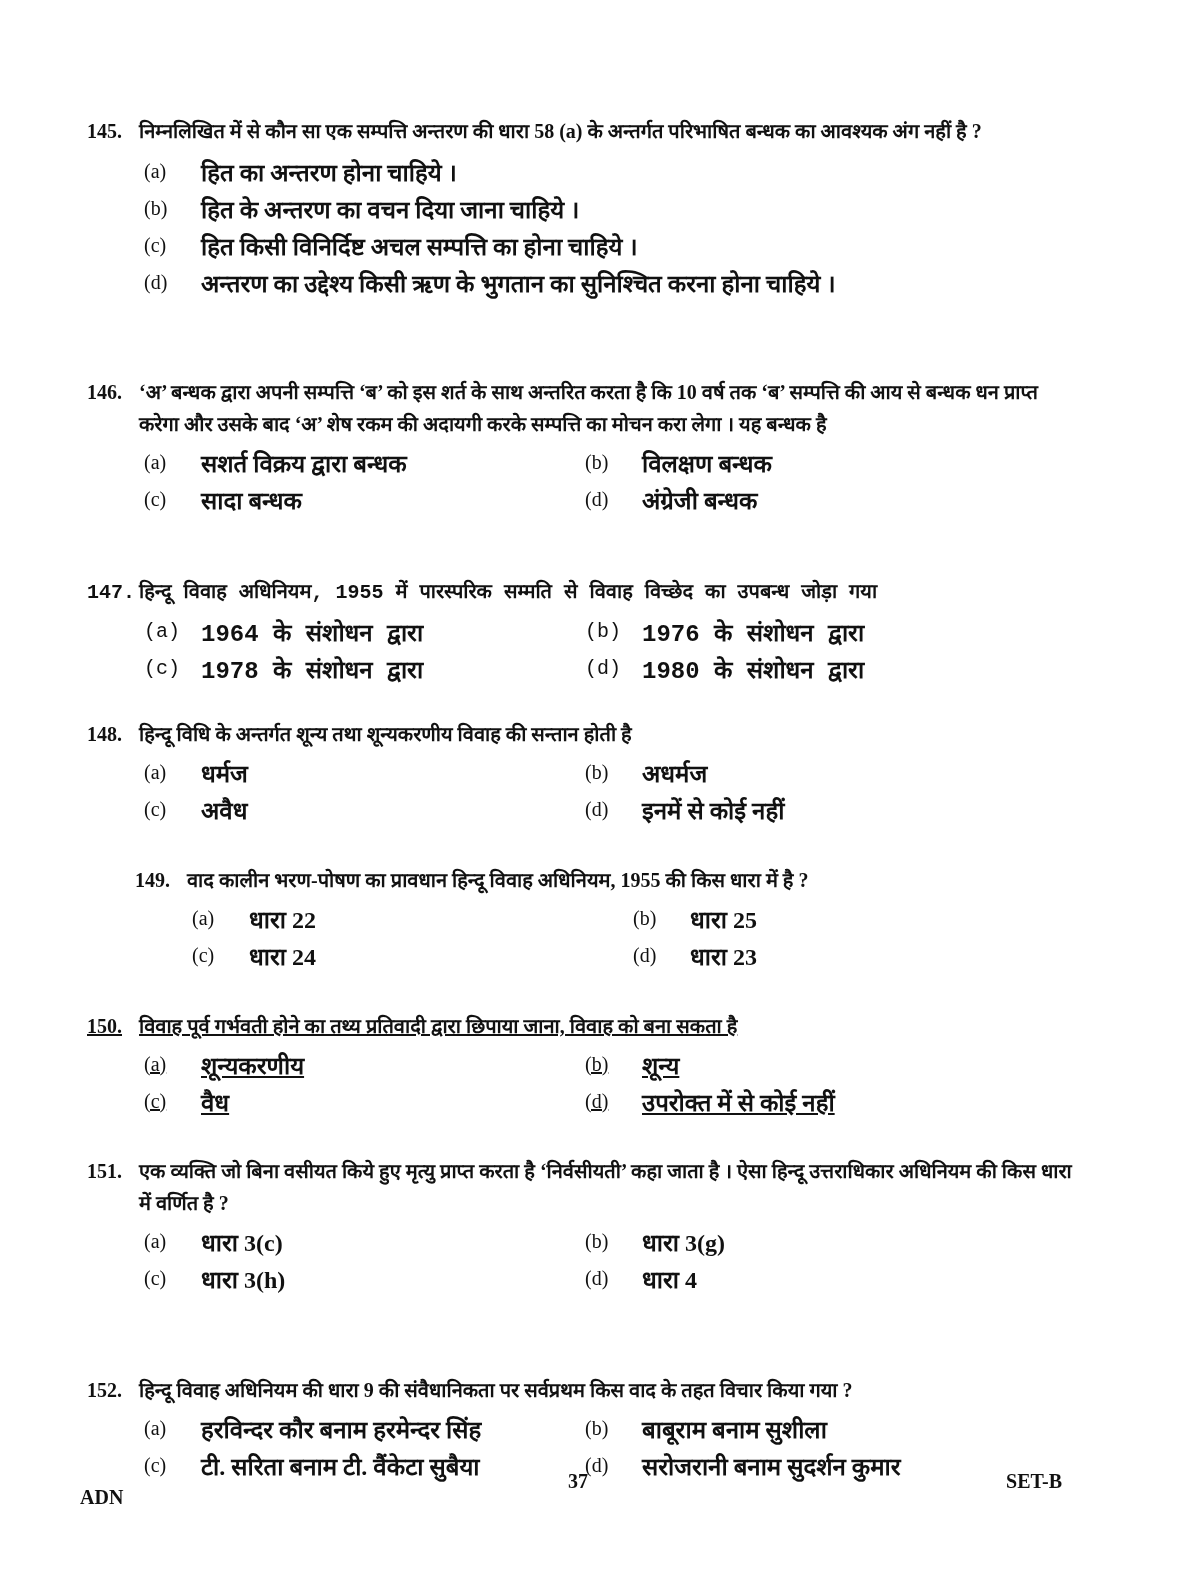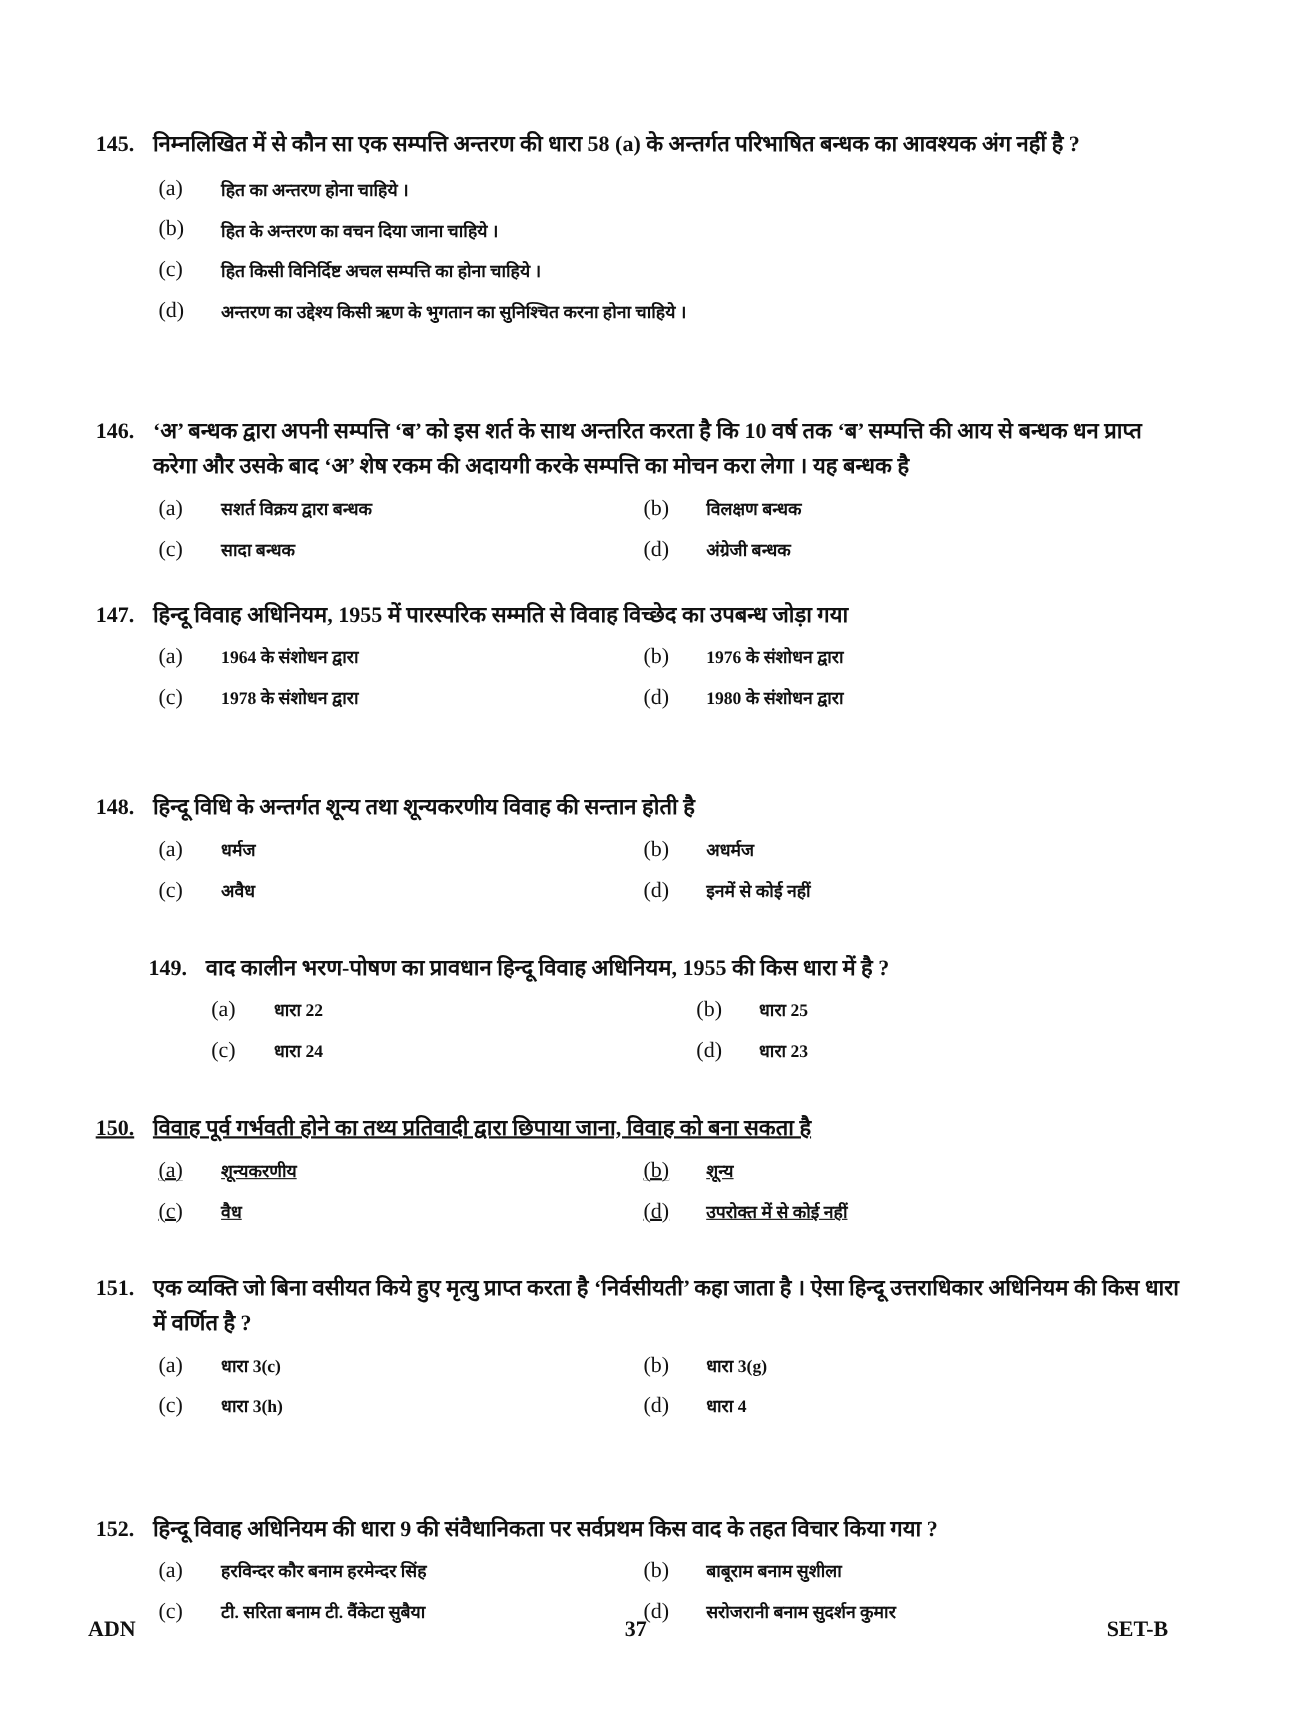--- a/index.html
+++ b/index.html
@@ -17,23 +17,23 @@
       font-size: 20px; line-height: 32px; font-weight: bold;
       display: flex; align-items: flex-start;
     }
     .q-num { width: 52px; flex: 0 0 52px; font-weight: bold; }
     .q-body { flex: 1; font-weight: 600; }
     .opts { margin-left: 57px; margin-top: 6px; }
     .opts.list .opt { display: flex; height: 37px; align-items: center; }
     .opts.grid { display: grid; grid-template-columns: 441px 1fr; row-gap: 5px; }
     .opts.grid .opt { display: flex; height: 32px; align-items: center; }
     .opt-label { width: 57px; flex: 0 0 57px; font-size: 20px; }
-    .opt-text { font-size: 16px; font-weight: 600; }
+    .opt-text { font-size: 24px; font-weight: 600; }
     .footer { position: absolute; top: 1470px; left: 0; width: 1182px; height: 30px; font-weight: bold; font-size: 20px; }
-    .footer .left { position: absolute; left: 80px; }
+    .footer .left { position: absolute; left: 80px; margin-top: 16px; }
     .footer .center { position: absolute; left: 568px; }
     .footer .right { position: absolute; right: 120px; text-align: center; }
   </style>
 </head>
 <body>
 
 <div class="page">
 
   <div class="question" style="top:115px;">
     <div class="q-text">
@@ -78,21 +78,21 @@
           <span class="opt-label">(c)</span>
           <span class="opt-text">सादा बन्धक</span>
         </div>
       <div class="opt">
           <span class="opt-label">(d)</span>
           <span class="opt-text">अंग्रेजी बन्धक</span>
         </div>
     </div>
   </div>
 
-  <div class="question" style="top:543px;">
+  <div class="question" style="top:577px;font-family:Liberation Mono, monospace;">
     <div class="q-text">
       <span class="q-num">147.</span>
       <span class="q-body">हिन्दू विवाह अधिनियम, 1955 में पारस्परिक सम्मति से विवाह विच्छेद का उपबन्ध जोड़ा गया</span>
     </div>
     <div class="opts grid">
       <div class="opt">
           <span class="opt-label">(a)</span>
           <span class="opt-text">1964 के संशोधन द्वारा</span>
         </div>
       <div class="opt">

